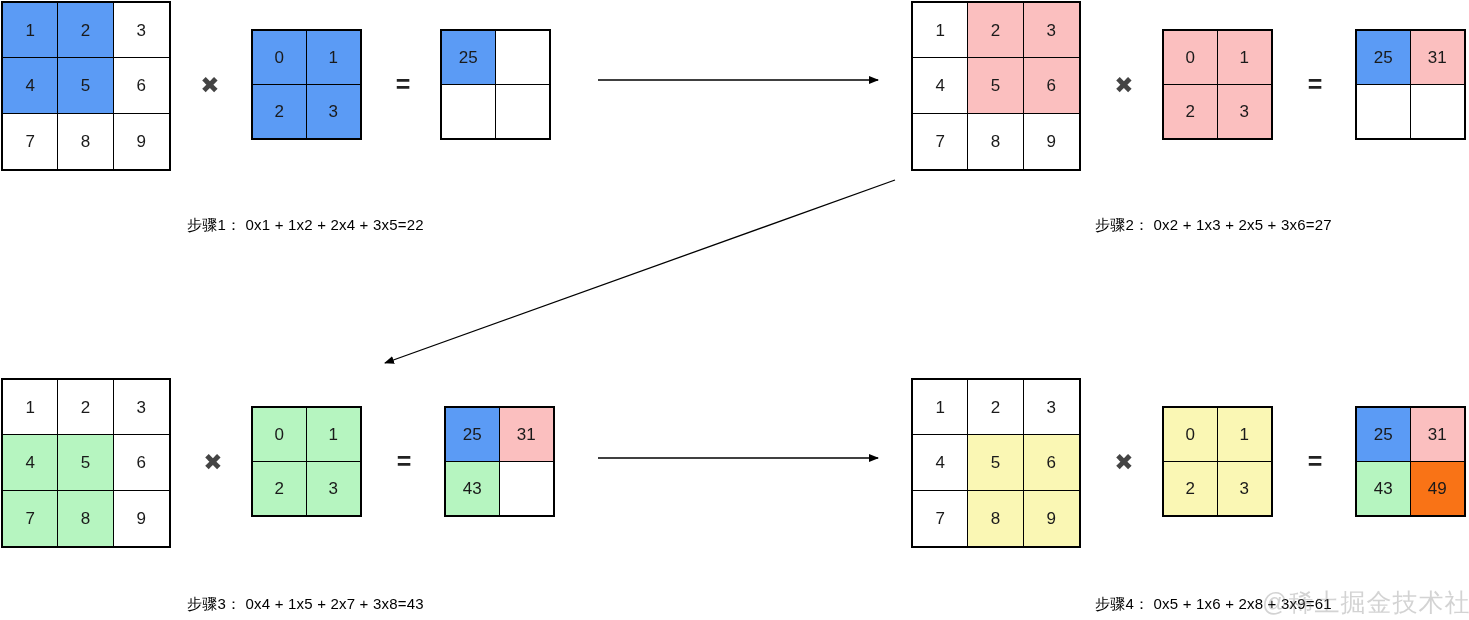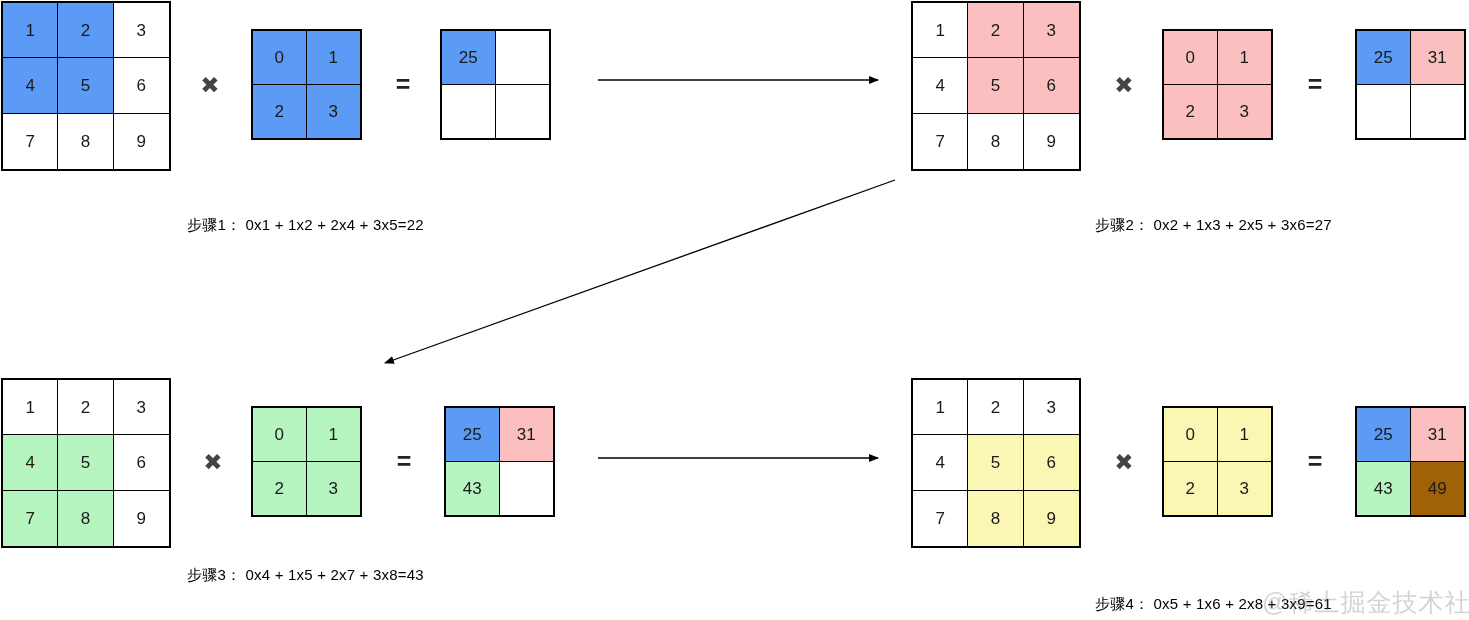--- a/index.html
+++ b/index.html
@@ -176,21 +176,21 @@
       <div class="cell" style="background: rgb(182, 245, 192);">2</div>
       <div class="cell" style="background: rgb(182, 245, 192);">3</div>
     </div>
   <div class="op eq" style="left:392px; top:449px; width:24px;">=</div>
   <div class="matrix m2" style="left:444px; top:406px; width:111px; height:111px;">
       <div class="cell" style="background: rgb(91, 155, 245);">25</div>
       <div class="cell" style="background: rgb(251, 191, 191);">31</div>
       <div class="cell" style="background: rgb(182, 245, 192);">43</div>
       <div class="cell" style="background: rgb(255, 255, 255);"></div>
     </div>
-  <div class="caption" style="left:187px; top:566px;">步骤3： 0x4 + 1x5 + 2x7 + 3x8=43</div>
+  <div class="caption" style="left:187px; top:595px;">步骤3： 0x4 + 1x5 + 2x7 + 3x8=43</div>
 
   <div class="matrix m3" style="left:911px; top:378px; width:170px; height:170px;">
       <div class="cell" style="background: rgb(255, 255, 255);">1</div>
       <div class="cell" style="background: rgb(255, 255, 255);">2</div>
       <div class="cell" style="background: rgb(255, 255, 255);">3</div>
       <div class="cell" style="background: rgb(255, 255, 255);">4</div>
       <div class="cell" style="background: rgb(250, 247, 180);">5</div>
       <div class="cell" style="background: rgb(250, 247, 180);">6</div>
       <div class="cell" style="background: rgb(255, 255, 255);">7</div>
       <div class="cell" style="background: rgb(250, 247, 180);">8</div>
@@ -201,19 +201,19 @@
       <div class="cell" style="background: rgb(250, 247, 180);">0</div>
       <div class="cell" style="background: rgb(250, 247, 180);">1</div>
       <div class="cell" style="background: rgb(250, 247, 180);">2</div>
       <div class="cell" style="background: rgb(250, 247, 180);">3</div>
     </div>
   <div class="op eq" style="left:1303px; top:449px; width:24px;">=</div>
   <div class="matrix m2" style="left:1355px; top:406px; width:111px; height:111px;">
       <div class="cell" style="background: rgb(91, 155, 245);">25</div>
       <div class="cell" style="background: rgb(251, 191, 191);">31</div>
       <div class="cell" style="background: rgb(182, 245, 192);">43</div>
-      <div class="cell" style="background: #a16207;">49</div>
+      <div class="cell" style="background: #f97316;">49</div>
     </div>
   <div class="caption" style="left:1095px; top:595px;">步骤4： 0x5 + 1x6 + 2x8 + 3x9=61</div>
 
   <div class="watermark" style="left:1262px; top:586px;">@稀土掘金技术社区</div>
 
 </div>
 
 </body></html>

